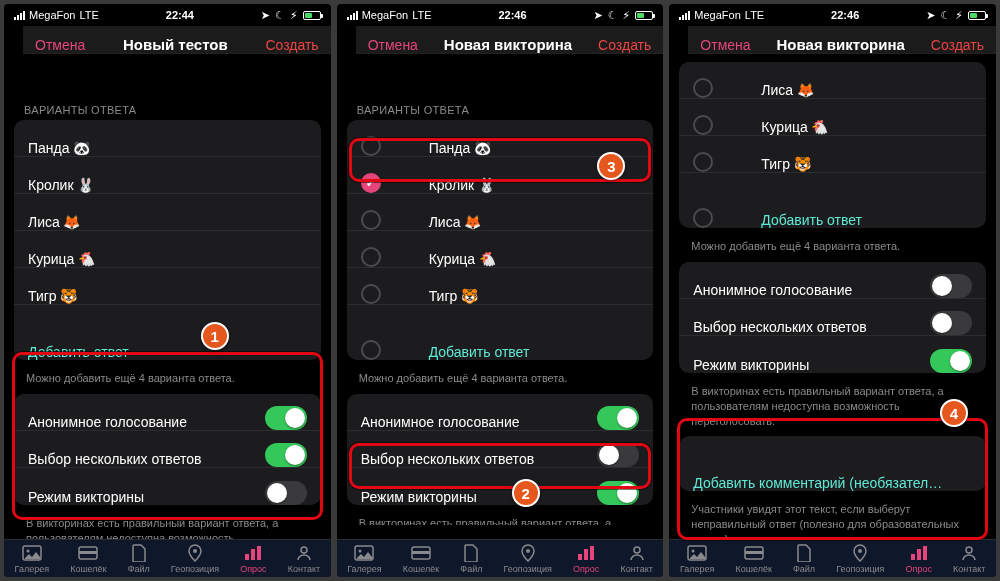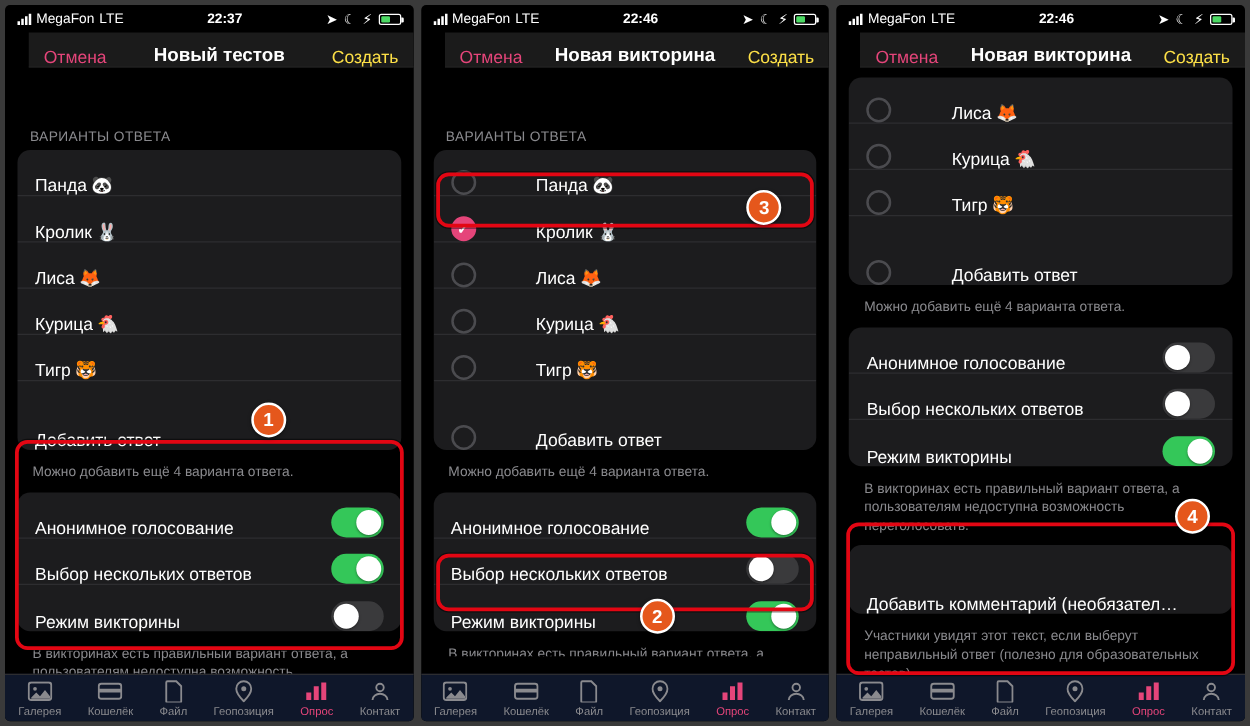--- a/index.html
+++ b/index.html
@@ -44,21 +44,21 @@
     display: flex;
     justify-content: space-between;
     align-items: center;
     padding: 10px 12px 0;
     border-bottom: 1px solid #222;
     background:#1b1b1b;
     margin-left:19px;
   }
   .nav-cancel { color: #e5457a; font-size: 14px; }
   .nav-title { color: #fff; font-size: 15px; font-weight: 600; }
-  .nav-create { color: #fde047; font-size: 14px; font-weight:500; }
+  .nav-create { color: #ef4444; font-size: 14px; font-weight:500; }
 
   .content {
     flex: 1;
     overflow: hidden;
     padding: 8px 10px 0;
     color: #fff;
     font-size: 14px;
   }
   .section-label {
     color: #8a8a8e;
@@ -77,21 +77,21 @@
   .row {
     display: flex;
     align-items: flex-end;
     padding: 0 14px;
     border-bottom: 1px solid #2d2d30;
     min-height: 37px;
     gap: 36px;
   }
   .row:last-child { border-bottom: none; }
   .row-text { flex: 1; font-size: 14px; color:#fff;}
-  .row-placeholder { color: #ffffff; font-size: 14px; flex:1;margin-top:39px;}
+  .row-placeholder { color: #5eead4; font-size: 14px; flex:1;margin-top:39px;}
   .radio {
     width: 20px; height: 20px;
     border: 2px solid #4b4b4f;
     border-radius: 50%;
     margin-right: 12px;
     flex-shrink:0;
   }
   .radio.checked {
     background: #e5457a;
     border-color: #e5457a;
@@ -166,21 +166,21 @@
     <div class="left">
       <span class="sig">
           <span class="s1"></span>
           <span class="s2"></span>
           <span class="s3"></span>
           <span class="s4"></span>
         </span>
       <span>MegaFon</span>
       <span>LTE</span>
     </div>
-    <div style="font-weight:600">22:37</div>
+    <div style="font-weight:600">22:44</div>
     <div class="right">
       <span>➤</span>
       <span>☾</span>
       <span>⚡︎</span>
       <span class="bat">
           <span class="bat-fill"></span>
         </span>
     </div>
   </div>
   <div class="navbar">

